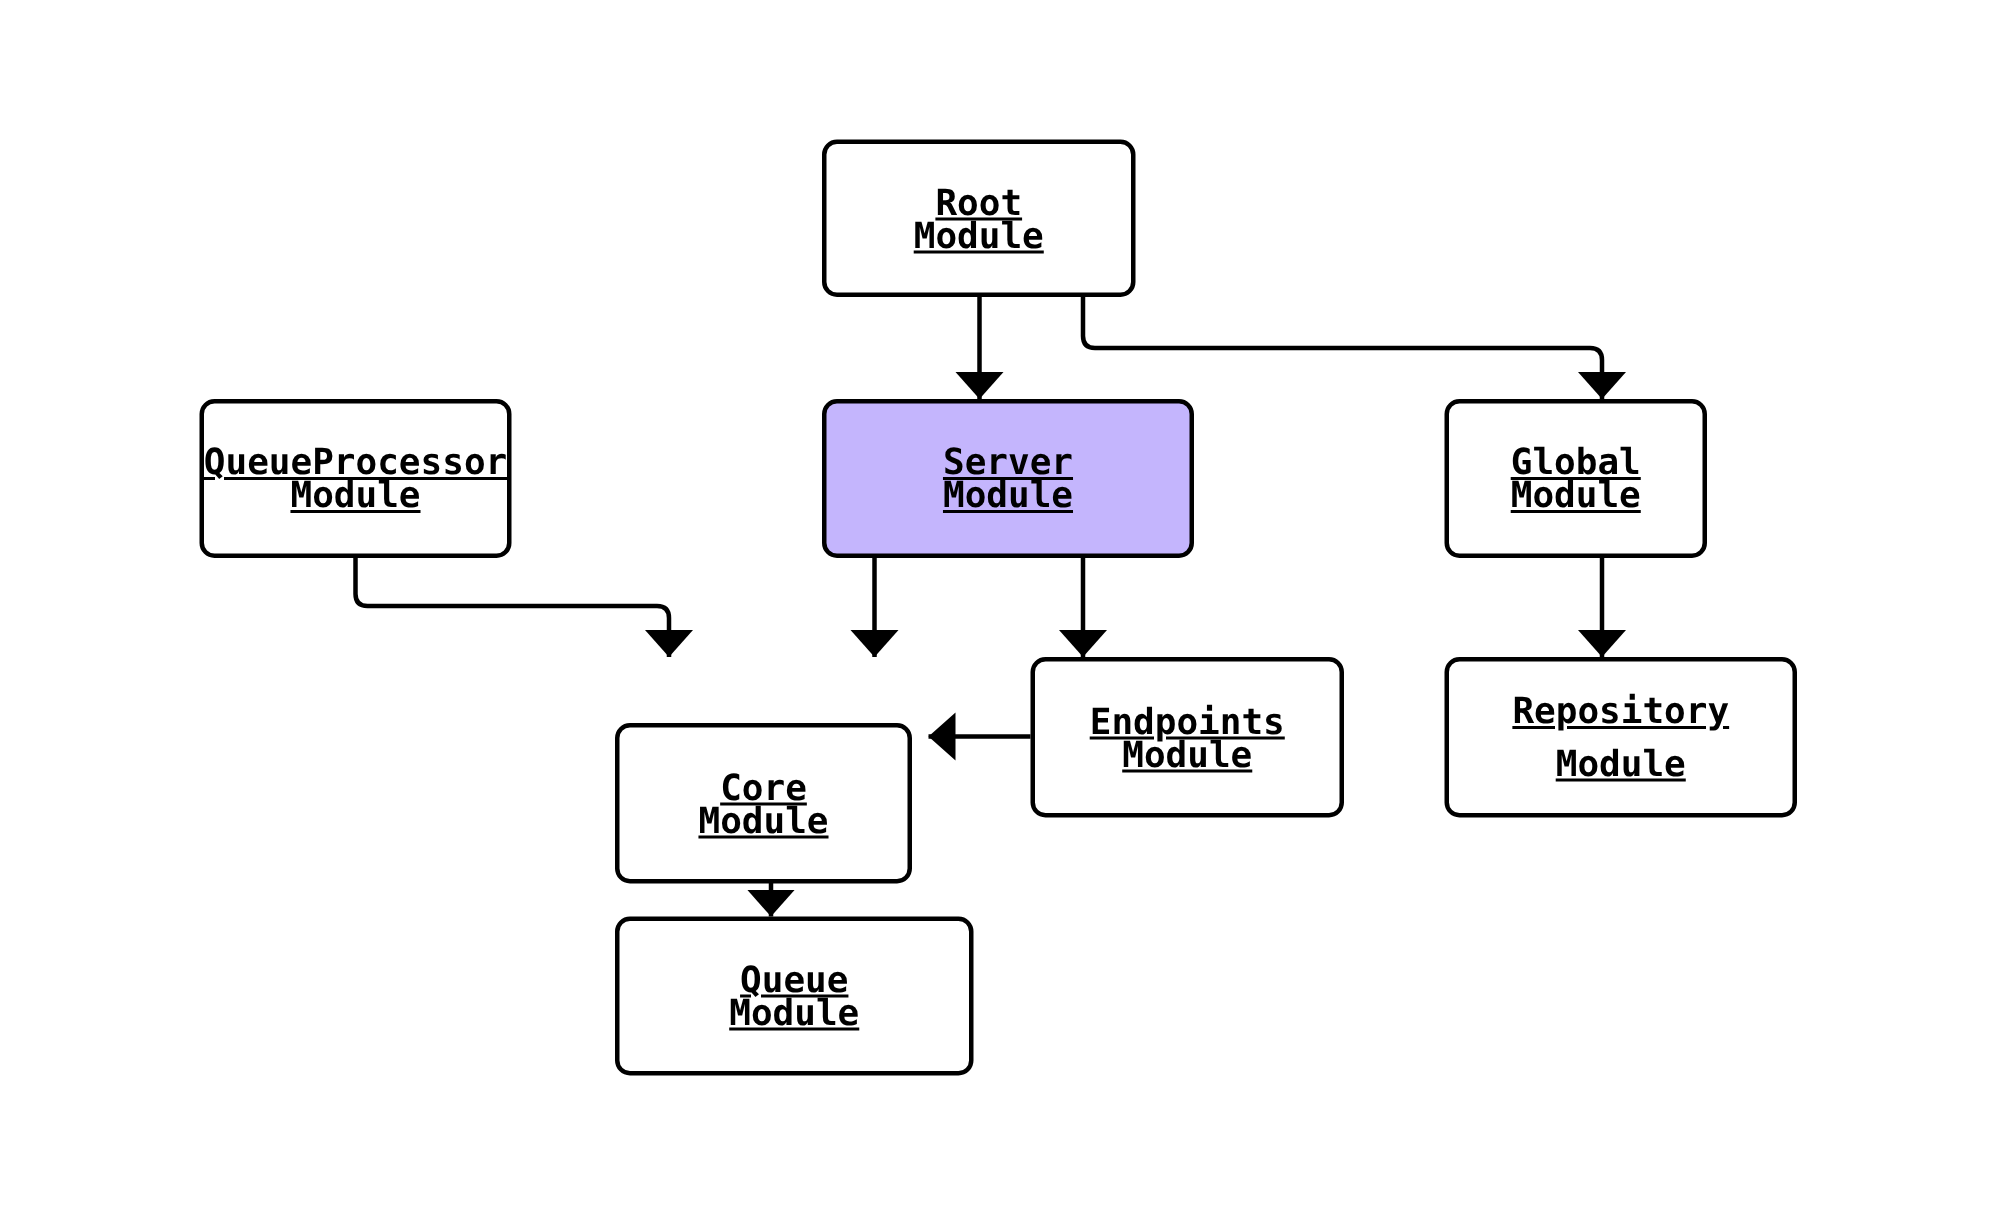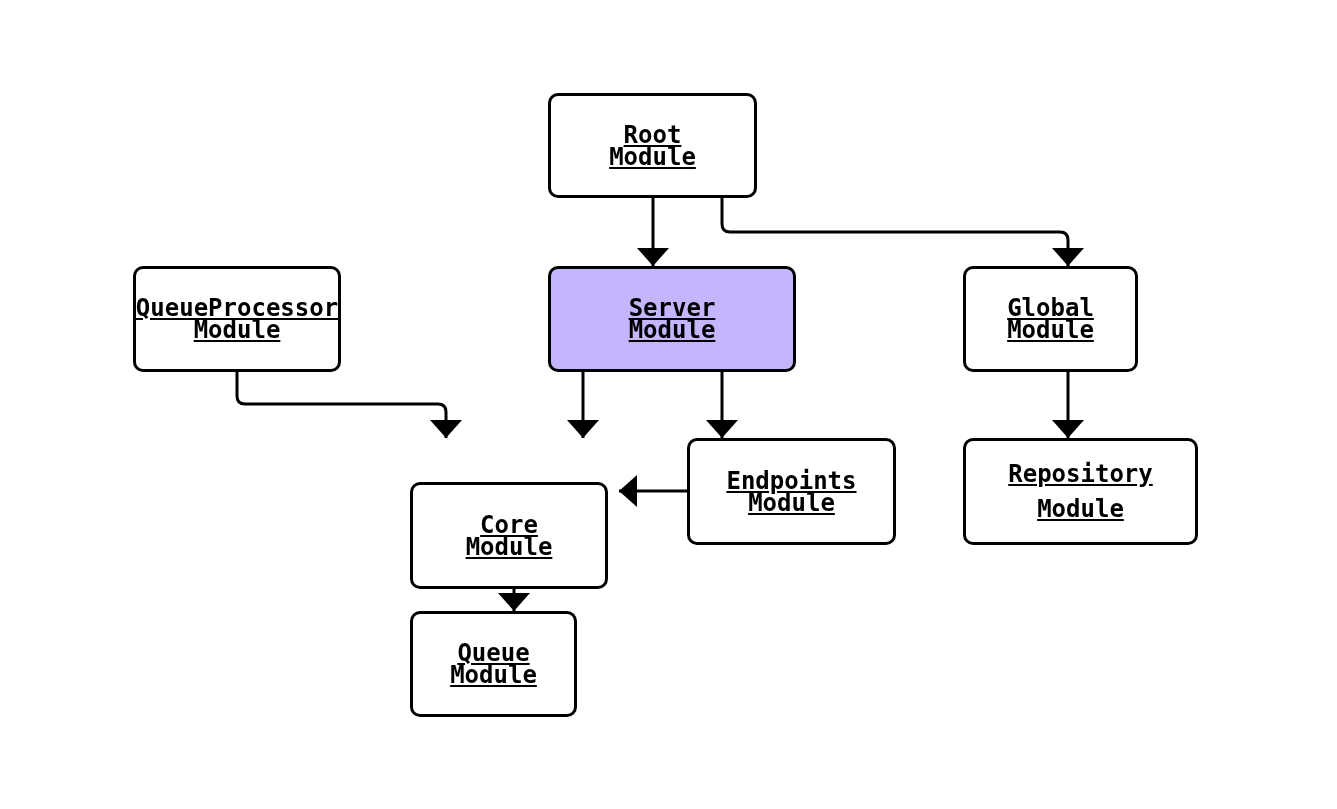--- a/index.html
+++ b/index.html
@@ -79,17 +79,17 @@
     <span>Module</span>
   </div>
   <div class="node" style="left: 687px; top: 438px; width: 209px; height: 107px; border-color: rgb(0, 0, 0); background: rgb(255, 255, 255); color: rgb(0, 0, 0); justify-content: center;">
     <span>Endpoints</span>
     <span>Module</span>
   </div>
   <div class="node" style="left: 963px; top: 438px; width: 235px; height: 107px; border-color: rgb(0, 0, 0); background: rgb(255, 255, 255); color: rgb(0, 0, 0); gap: 13px;">
     <span>Repository</span>
     <span>Module</span>
   </div>
-  <div class="node" style="left: 410px; top: 611px; width: 167px; height: 106px; border-color: rgb(0, 0, 0); background: rgb(255, 255, 255); color: rgb(0, 0, 0);">
+  <div class="node" style="left: 410px; top: 611px; width: 239px; height: 106px; border-color: rgb(0, 0, 0); background: rgb(255, 255, 255); color: rgb(0, 0, 0);">
     <span>Queue</span>
     <span>Module</span>
   </div>
 </div>
 
 </body></html>

